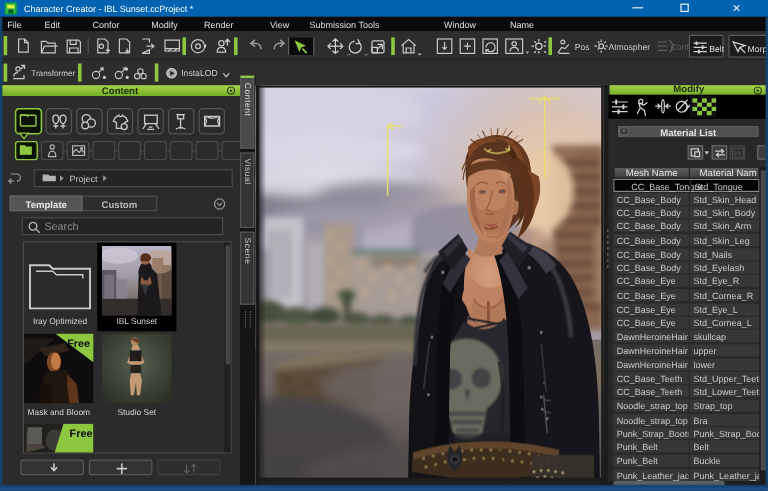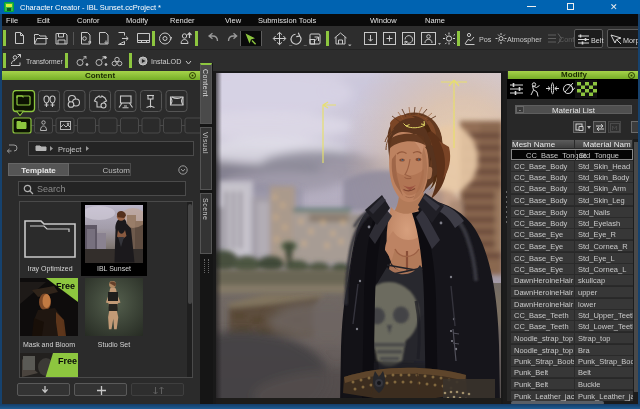--- a/index.html
+++ b/index.html
@@ -255,21 +255,21 @@
  <div class="abs" style="left:28px;top:70px;width:166px;height:15px;border:1px solid #4b4b4b;background:#242424"></div>
  <svg class="abs" style="left:0;top:70px" width="200" height="15" viewBox="0 0 200 15" fill="none">
   <path d="M9 4 h5 a3 3 0 0 1 0 6 m-2.5 0 h-4 m2-2 l-2.2 2 2.2 2" stroke="#9a9a9a"></path>
   <path d="M36 9.5 v-4.5 h4 l1 1 h5 v3.5 z" fill="#b5b5b5" stroke="#b5b5b5"></path>
   <path d="M50 5 l3 2.5 -3 2.5 z" fill="#9a9a9a"></path>
   <text x="58" y="10.5" fill="#c9c9c9" font-size="7.5">Project</text>
   <path d="M86 5 l3 2.5 -3 2.5 z" fill="#9a9a9a"></path>
  </svg>
 
  <div class="abs" style="left:8px;top:92px;width:61px;height:13px;background:#555;border:1px solid #666;color:#e8e8e8;font-size:8px;font-weight:bold;text-align:center;line-height:13px">Template</div>
- <div class="abs" style="left:69px;top:92px;width:62px;height:13px;background:#2e2e2e;border:1px solid #4a4a4a;border-left:none;color:#bbb;font-size:8px;font-weight:normal;text-align:right;line-height:13px">Custom</div>
+ <div class="abs" style="left:69px;top:92px;width:62px;height:13px;background:#2e2e2e;border:1px solid #4a4a4a;border-left:none;color:#bbb;font-size:8px;font-weight:bold;text-align:center;line-height:13px">Custom</div>
  <svg class="abs" style="left:178px;top:94px" width="10" height="10" viewBox="0 0 10 10" fill="none" stroke="#9a9a9a">
         <circle cx="5" cy="5" r="4.2"></circle>
         <path d="M3 4 l2 2.2 2-2.2"></path>
       </svg>
 
  <div class="abs" style="left:18px;top:110px;width:168px;height:15px;border:1px solid #4b4b4b;background:#242424">
   <svg class="abs" style="left:4px;top:2px" width="11" height="11" viewBox="0 0 11 11" fill="none" stroke="#b0b0b0" stroke-width="1.2">
           <circle cx="4.5" cy="4.5" r="3.2"></circle>
           <path d="M7 7 l3 3"></path>
         </svg>
@@ -765,21 +765,21 @@
           <rect x="18" y="2" width="4" height="3.5"></rect>
           <rect x="6" y="5.5" width="4" height="3.5"></rect>
           <rect x="14" y="5.5" width="4" height="3.5"></rect>
           <rect x="2" y="9" width="4" height="3.5"></rect>
           <rect x="10" y="9" width="4" height="3.5"></rect>
           <rect x="18" y="9" width="4" height="3.5"></rect>
           <rect x="6" y="12.5" width="4" height="3.5"></rect>
           <rect x="14" y="12.5" width="4" height="3.5"></rect>
         </g>
  </svg>
- <div class="abs" style="left:8px;top:34px;width:117px;height:9px;background:#4f4f4f;border:1px solid #5e5e5e;color:#e5e5e5;font-size:8px;font-weight:normal;text-align:center;line-height:9px">Material List</div>
+ <div class="abs" style="left:8px;top:34px;width:117px;height:9px;background:#4f4f4f;border:1px solid #5e5e5e;color:#e5e5e5;font-size:8px;font-weight:bold;text-align:center;line-height:9px">Material List</div>
  <div class="abs" style="left:9px;top:35px;width:8px;height:7px;background:#3a3a3a;border:1px solid #666;color:#ccc;font-size:7px;text-align:center;line-height:6px">-</div>
 
  <div class="abs" style="left:66px;top:50px;width:13px;height:12px;background:#3c3c3c;border:1px solid #6a6a6a">
   <svg style="position:absolute;left:1px;top:1px" width="10" height="9" viewBox="0 0 10 9" fill="none" stroke="#d0d0d0">
           <rect x="1" y="1" width="6" height="6"></rect>
           <path d="M4 3.5 h4 v4 h-4 z" fill="#3c3c3c"></path>
         </svg>
  </div>
  <div class="abs" style="left:80px;top:55px;width:0;height:0;border-left:2.5px solid transparent;border-right:2.5px solid transparent;border-top:3.5px solid #bbb"></div>
  <div class="abs" style="left:86px;top:50px;width:13px;height:12px;background:#3c3c3c;border:1px solid #6a6a6a">
@@ -789,21 +789,21 @@
  </div>
  <div class="abs" style="left:101px;top:50px;width:13px;height:12px;background:#303030;border:1px solid #454545">
   <svg style="position:absolute;left:1px;top:1px" width="10" height="9" viewBox="0 0 10 9" fill="none" stroke="#4c4c4c">
           <rect x="0.5" y="0.5" width="9" height="8"></rect>
           <path d="M2.5 7 V3 l2 2.5 2-2.5 v4" stroke-width="0.8"></path>
         </svg>
  </div>
  <div class="abs" style="left:124px;top:50px;width:10px;height:12px;background:#3c3c3c;border:1px solid #6a6a6a"></div>
 
  <div class="abs" style="left:4px;top:68px;width:122px;height:10px">
-  <div class="abs" style="left:0;top:0;width:64px;height:10px;background:linear-gradient(#5c5c5c,#3e3e3e);border:1px solid #2a2a2a;color:#e8e8e8;font-size:8px;text-align:left;line-height:10px">Mesh Name</div>
+  <div class="abs" style="left:0;top:0;width:64px;height:10px;background:linear-gradient(#5c5c5c,#3e3e3e);border:1px solid #2a2a2a;color:#e8e8e8;font-size:8px;text-align:center;line-height:10px">Mesh Name</div>
   <div class="abs" style="left:64px;top:0;width:58px;height:10px;background:linear-gradient(#5c5c5c,#3e3e3e);border:1px solid #2a2a2a;border-left:none;color:#e8e8e8;font-size:8px;line-height:10px;padding-left:8px;overflow:hidden;white-space:nowrap">Material Nam</div>
  </div>
  <div class="abs" id="mtable" style="left:4px;top:78px;width:122px;height:256px;overflow:hidden">
         <div class="abs" style="left:0;top:0px;width:122px;height:11px;background:#050505;border:1px solid #888;color:#c9c9c9;font-size:7.5px;line-height:11px;white-space:nowrap">
           <span class="abs" style="left:14px;overflow:hidden;width:60px">CC_Base_Tongue</span>
           <span class="abs" style="left:67px;overflow:hidden;width:55px">Std_Tongue</span>
           <span class="abs" style="left:63px;top:0;width:1px;height:11px;background:#2a2a2a"></span>
         </div>
 <div class="abs" style="left:0;top:12px;width:122px;height:11px;background:#373737;border-bottom:1px solid #2a2a2a;color:#c9c9c9;font-size:7.5px;line-height:11px;white-space:nowrap">
           <span class="abs" style="left:3px;overflow:hidden;width:60px">CC_Base_Body</span>

